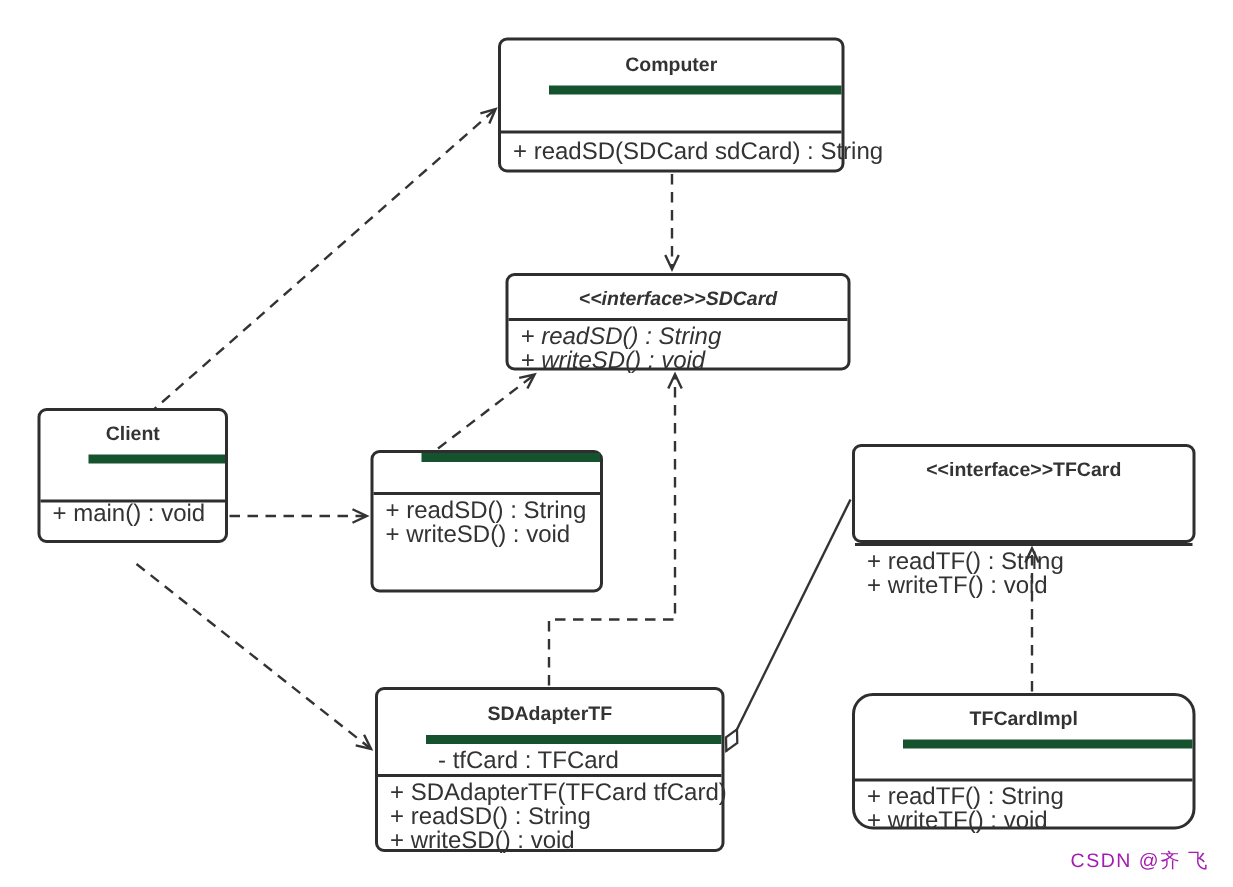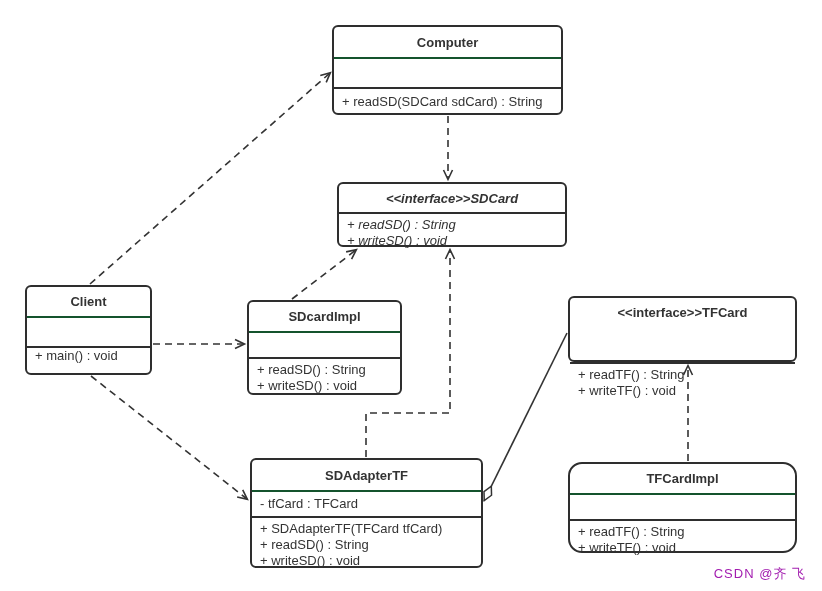--- a/index.html
+++ b/index.html
@@ -10,34 +10,34 @@
   }
   .edges { position:absolute; left:0; top:0; width:822px; height:591px; pointer-events:none; }
   .uml-class {
     position:absolute; background:#ffffff; border:2px solid #2e2e2e;
     border-radius:6px; color:#333333; display:flex; flex-direction:column;
   }
   .uml-title {
     font-weight:bold; font-size:13px; text-align:center;
     display:flex; align-items:center; justify-content:center; flex:0 0 auto;
   }
-  .uml-attrs  { border-top:2px solid #14532d; flex:0 0 auto; padding-top:4px; }
+  .uml-attrs  { border-top:6px solid #14532d; flex:0 0 auto; padding-top:4px;margin-left:32px; }
   .uml-methods{ border-top:2px solid #2e2e2e; flex:1 1 auto; padding-top:3px; }
-  .uml-line   { font-size:13px; line-height:16px; padding:0 8px; white-space:nowrap; }
+  .uml-line   { font-size:16px; line-height:16px; padding:0 8px; white-space:nowrap; }
 
   
   .box-computer    { left:332px; top:25px;  width:231px; height:90px; }
   .box-computer .uml-title { height:30px; }
   .box-computer .uml-attrs { height:30px; }
   .box-computer .uml-methods { padding-top:5px; }
 
   .box-sdcard      { left:337px; top:182px; width:230px; height:65px;font-style:italic; }
   .box-sdcard .uml-title { height:28px; }
 
-  .box-client      { left:25px;  top:285px; width:127px; height:90px; }
+  .box-client      { left:25px;  top:272px; width:127px; height:90px; }
   .box-client .uml-title { height:29px; }
   .box-client .uml-attrs { height:30px; }
   .box-client .uml-methods { padding-top:0; }
 
   .box-sdcardimpl  { left:247px; top:300px; width:155px; height:95px; }
   .box-sdcardimpl .uml-title { height:29px; }
   .box-sdcardimpl .uml-attrs { height:26px; }
 
   .box-tfcard      { left:568px; top:296px; width:229px; height:66px;gap:36px; }
   .box-tfcard .uml-title { height:28px; }
@@ -99,21 +99,20 @@
 
   <div class="uml-class box-client">
     <div class="uml-title">Client</div>
     <div class="uml-attrs"></div>
     <div class="uml-methods">
       <div class="uml-line">+ main() : void</div>
     </div>
   </div>
 
   <div class="uml-class box-sdcardimpl">
-    <div class="uml-title">SDcardImpl</div>
     <div class="uml-attrs"></div>
     <div class="uml-methods">
       <div class="uml-line">+ readSD() : String</div>
       <div class="uml-line">+ writeSD() : void</div>
     </div>
   </div>
 
   <div class="uml-class iface box-tfcard">
     <div class="uml-title">&lt;&lt;interface&gt;&gt;TFCard</div>
 

